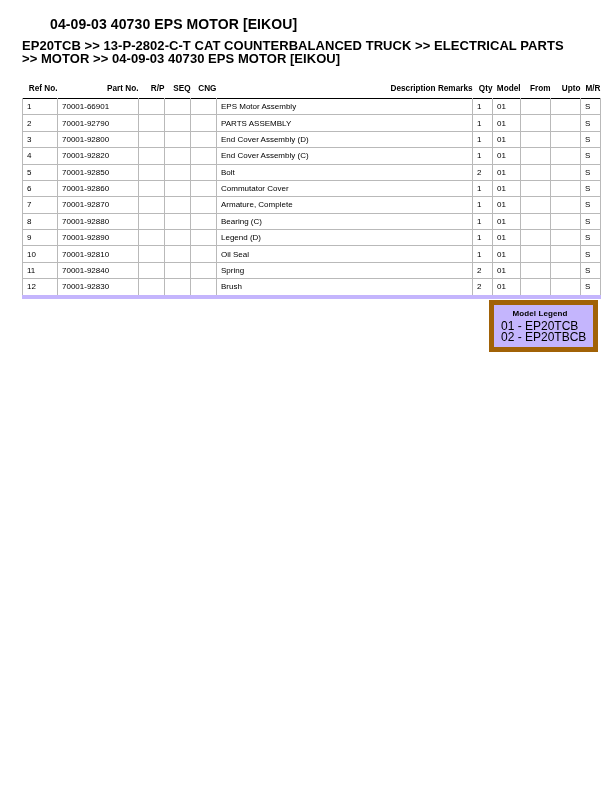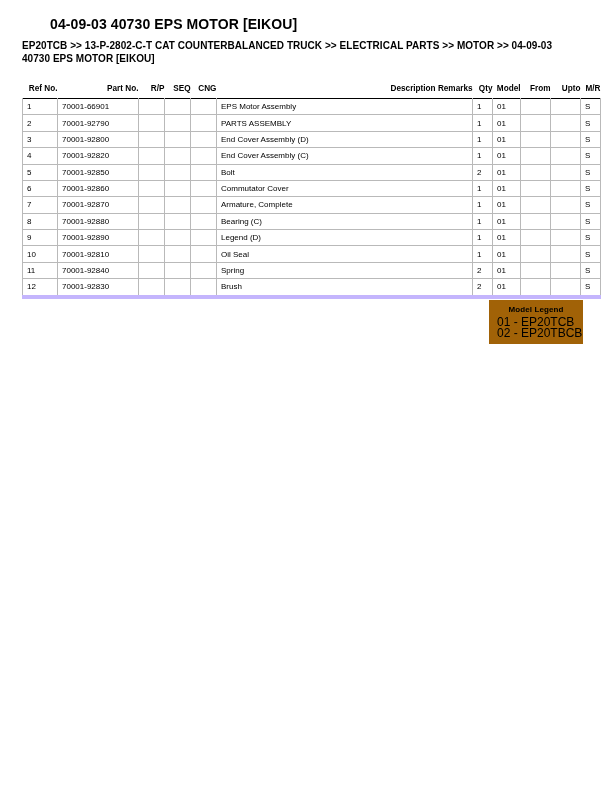--- a/index.html
+++ b/index.html
@@ -35,21 +35,21 @@
     white-space: nowrap;
     padding-left: 28px;
   }
 
   
   .breadcrumb {
     position: absolute;
     left: 22px;
     top: 40px;
     width: 560px;
-    font-size: 10px;
+    font-size: 13px;
     font-weight: bold;
     line-height: 12.5px;
     letter-spacing: 0.05px;
   }
 
   
   .parts-table {
     position: absolute;
     left: 22px;
     top: 84px;
@@ -113,23 +113,23 @@
   th.h-from  { padding-left: 3px; }
   th.h-upto  { padding-left: 3px; }
   th.h-mr    { padding-left: 3px; }
 
   
   .model-legend {
     position: absolute;
     left: 489px;
     top: 300px;
     width: 82px;
-    border: 1px solid #a16207;
-    background: #a16207;
-    padding: 4px 5px 5px 5px;
+    border: 5px solid #a16207;
+    background: #c4b5fd;
+    padding: 4px 12px 5px 5px;
     box-sizing: content-box;
   }
   .model-legend .legend-title {
     font-size: 8px;
     font-weight: bold;
     text-align: center;
     margin-bottom: 3px;
     letter-spacing: 0.1px;
   }
   .model-legend .legend-row {

